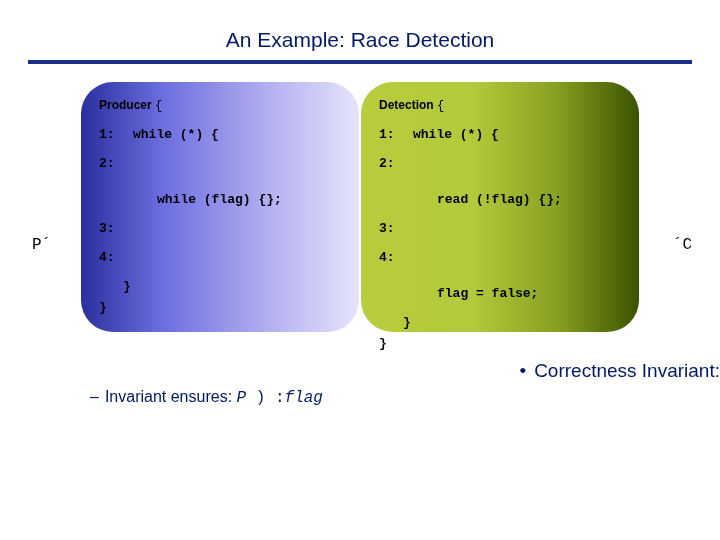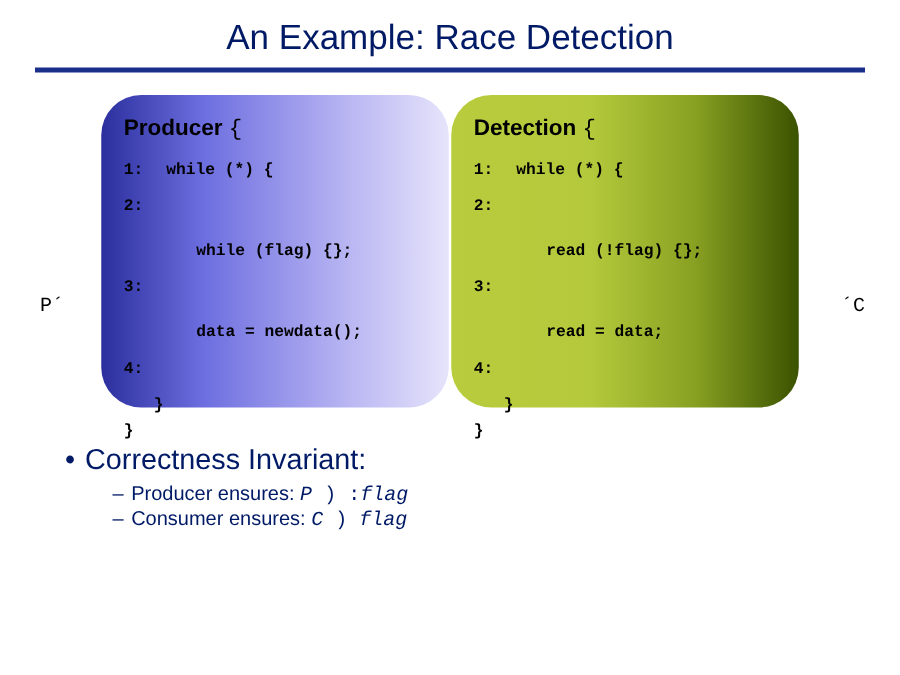--- a/index.html
+++ b/index.html
@@ -5,24 +5,24 @@
   * { margin: 0; padding: 0; box-sizing: border-box; }
   body {
     width: 720px;
     height: 540px;
     background: #fff;
     font-family: Verdana, Arial, sans-serif;
     position: relative;
     overflow: hidden;
   }
   .title {
-    font-size: 28px;
+    font-size: 21px;
     color: #001a66;
     text-align: center;
-    padding-top: 14px;
+    padding-top: 28px;
     font-family: Verdana, sans-serif;
   }
   .hr {
     margin: 8px 28px 0 28px;
     border-top: 4px solid #1a2f8a;
   }
   .panels {
     display: flex;
     justify-content: center;
     gap: 2px;
@@ -41,21 +41,21 @@
   }
   .producer {
     background: linear-gradient(to right, #2b2f9e 0%, #6e6fe0 30%, #b7b4f2 70%, #e6e4fb 100%);
   }
   .consumer {
     background: linear-gradient(to right, #b8cc3d 0%, #b4c93b 40%, #88a122 70%, #3b5200 100%);
   }
   .panel-title {
     font-family: Tahoma, Arial, sans-serif;
     font-weight: bold;
-    font-size: 18px;
+    font-size: 12px;
     margin-bottom: 14px;
   }
   .panel-title .brace { font-family: "Courier New", monospace; font-weight: normal; }
   .code-line {
     display: flex;
     margin-bottom: 14px;
     font-weight: bold;
   }
   .lineno { width: 34px; }
   .ind1 { padding-left: 0; font-family: Liberation Mono, monospace; }
@@ -69,23 +69,24 @@
     font-size: 16px;
     color: #000;
   }
   .sp { left: 32px; }
   .sc { right: 28px; }
   .bullets {
     margin: 28px 0 0 52px;
     font-family: Verdana, sans-serif;
   }
   .bullet-main {
-    font-size: 23px;
+    font-size: 19px;
     color: #001a66;
     margin-bottom: 6px;
+    text-align: right;
   }
   .bullet-main .mk { color: #001a66; margin-right: 8px; }
   .bullet-sub {
     font-size: 16px;
     color: #001a66;
     margin-left: 38px;
     margin-top: 2px;
   }
   .bullet-sub .mk { margin-right: 6px; }
   .mono { font-family: "Courier New", monospace; }
@@ -110,21 +111,20 @@
     <div class="code-line">
       <span class="lineno">1:</span>
       <span class="ind1">while (*) {</span>
     </div>
     <div class="code-line">
       <span class="lineno">2:</span>
       <span class="ind2">while (flag) {};</span>
     </div>
     <div class="code-line">
       <span class="lineno">3:</span>
-      <span class="ind2">data = newdata();</span>
     </div>
     <div class="code-line">
       <span class="lineno">4:</span>
     </div>
     <div class="close-inner">}</div>
     <div class="close-outer">}</div>
   </div>
 
   <div class="panel consumer">
     <div class="panel-title">
@@ -134,34 +134,31 @@
     <div class="code-line">
       <span class="lineno">1:</span>
       <span class="ind1">while (*)  {</span>
     </div>
     <div class="code-line">
       <span class="lineno">2:</span>
       <span class="ind2">read (!flag) {};</span>
     </div>
     <div class="code-line">
       <span class="lineno">3:</span>
-      <span class="ind2">read = data;</span>
     </div>
     <div class="code-line">
       <span class="lineno">4:</span>
+      <span class="ind2">flag = false;</span>
     </div>
     <div class="close-inner">}</div>
     <div class="close-outer">}</div>
   </div>
 
 </div>
 
 <div class="bullets">
   <div class="bullet-main">
     <span class="mk">•</span><span>Correctness Invariant:</span>
   </div>
   <div class="bullet-sub">
-    <span class="mk">–</span><span>Producer ensures: </span><span class="mono ital">P</span><span class="mono"> ) :</span><span class="mono ital">flag</span>
-  </div>
-  <div class="bullet-sub">
-    <span class="mk">–</span><span>Consumer ensures: </span><span class="mono ital">C</span><span class="mono"> ) </span><span class="mono ital">flag</span>
+    <span class="mk">–</span><span>Invariant ensures: </span><span class="mono ital">P</span><span class="mono"> ) :</span><span class="mono ital">flag</span>
   </div>
 </div>
 
 </body></html>

